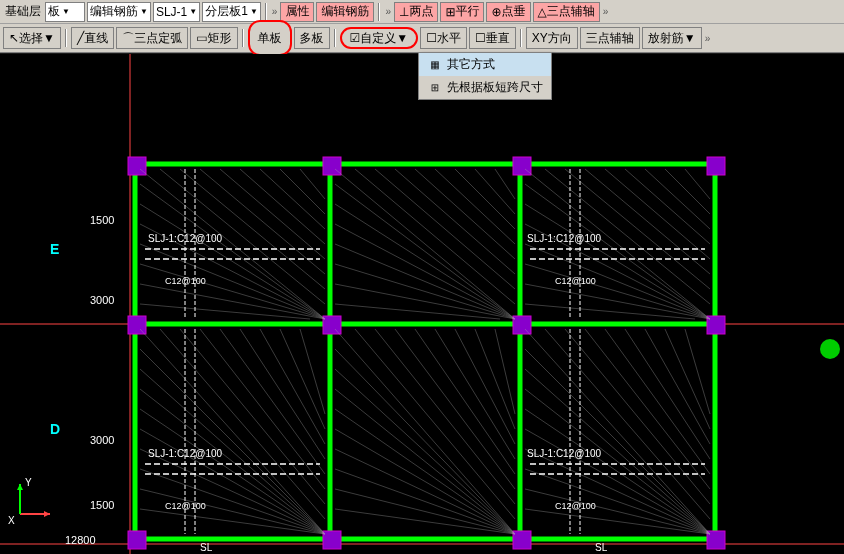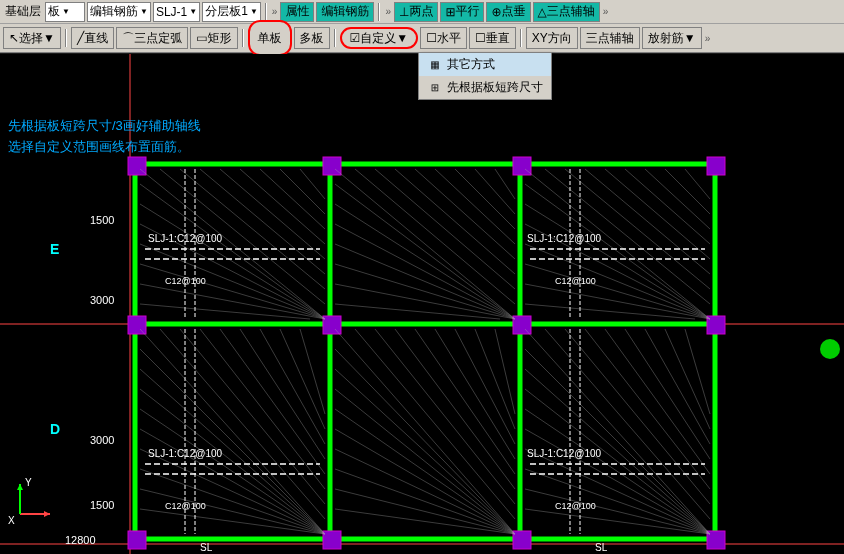--- a/index.html
+++ b/index.html
@@ -70,21 +70,21 @@
     .toolbar-dropdown .arrow {
       margin-left: 2px;
       font-size: 8px;
     }
 
     .toolbar-btn {
       display: flex;
       align-items: center;
       height: 20px;
       padding: 0 4px;
-      background: #14b8a6;
+      background: #fca5a5;
       border: 1px solid #808080;
       font-size: 12px;
       color: #000;
       cursor: pointer;
       white-space: nowrap;
       margin: 0 1px;
     }
 
     .separator {
       width: 2px;
@@ -295,24 +295,20 @@
     <span>其它方式</span>
   </div>
   <div class="dropdown-menu-item">
     <span class="menu-icon">⊞</span>
     <span>先根据板短跨尺寸</span>
   </div>
 </div>
 
 <div class="canvas-area">
 
-  <div class="instruction-text">
-    <span style="white-space: pre-line;">先根据板短跨尺寸/3画好辅助轴线
-选择自定义范围画线布置面筋。</span>
-  </div>
 
   <svg width="844" height="500" style="position:absolute; top:0; left:0;">
 
     <rect width="844" height="500" fill="#000"></rect>
 
     <line x1="0" y1="270" x2="844" y2="270" stroke="#ff4444" stroke-width="1"></line>
     <line x1="0" y1="490" x2="844" y2="490" stroke="#ff4444" stroke-width="1"></line>
 
     <line x1="130" y1="0" x2="130" y2="500" stroke="#ff4444" stroke-width="1"></line>
 

